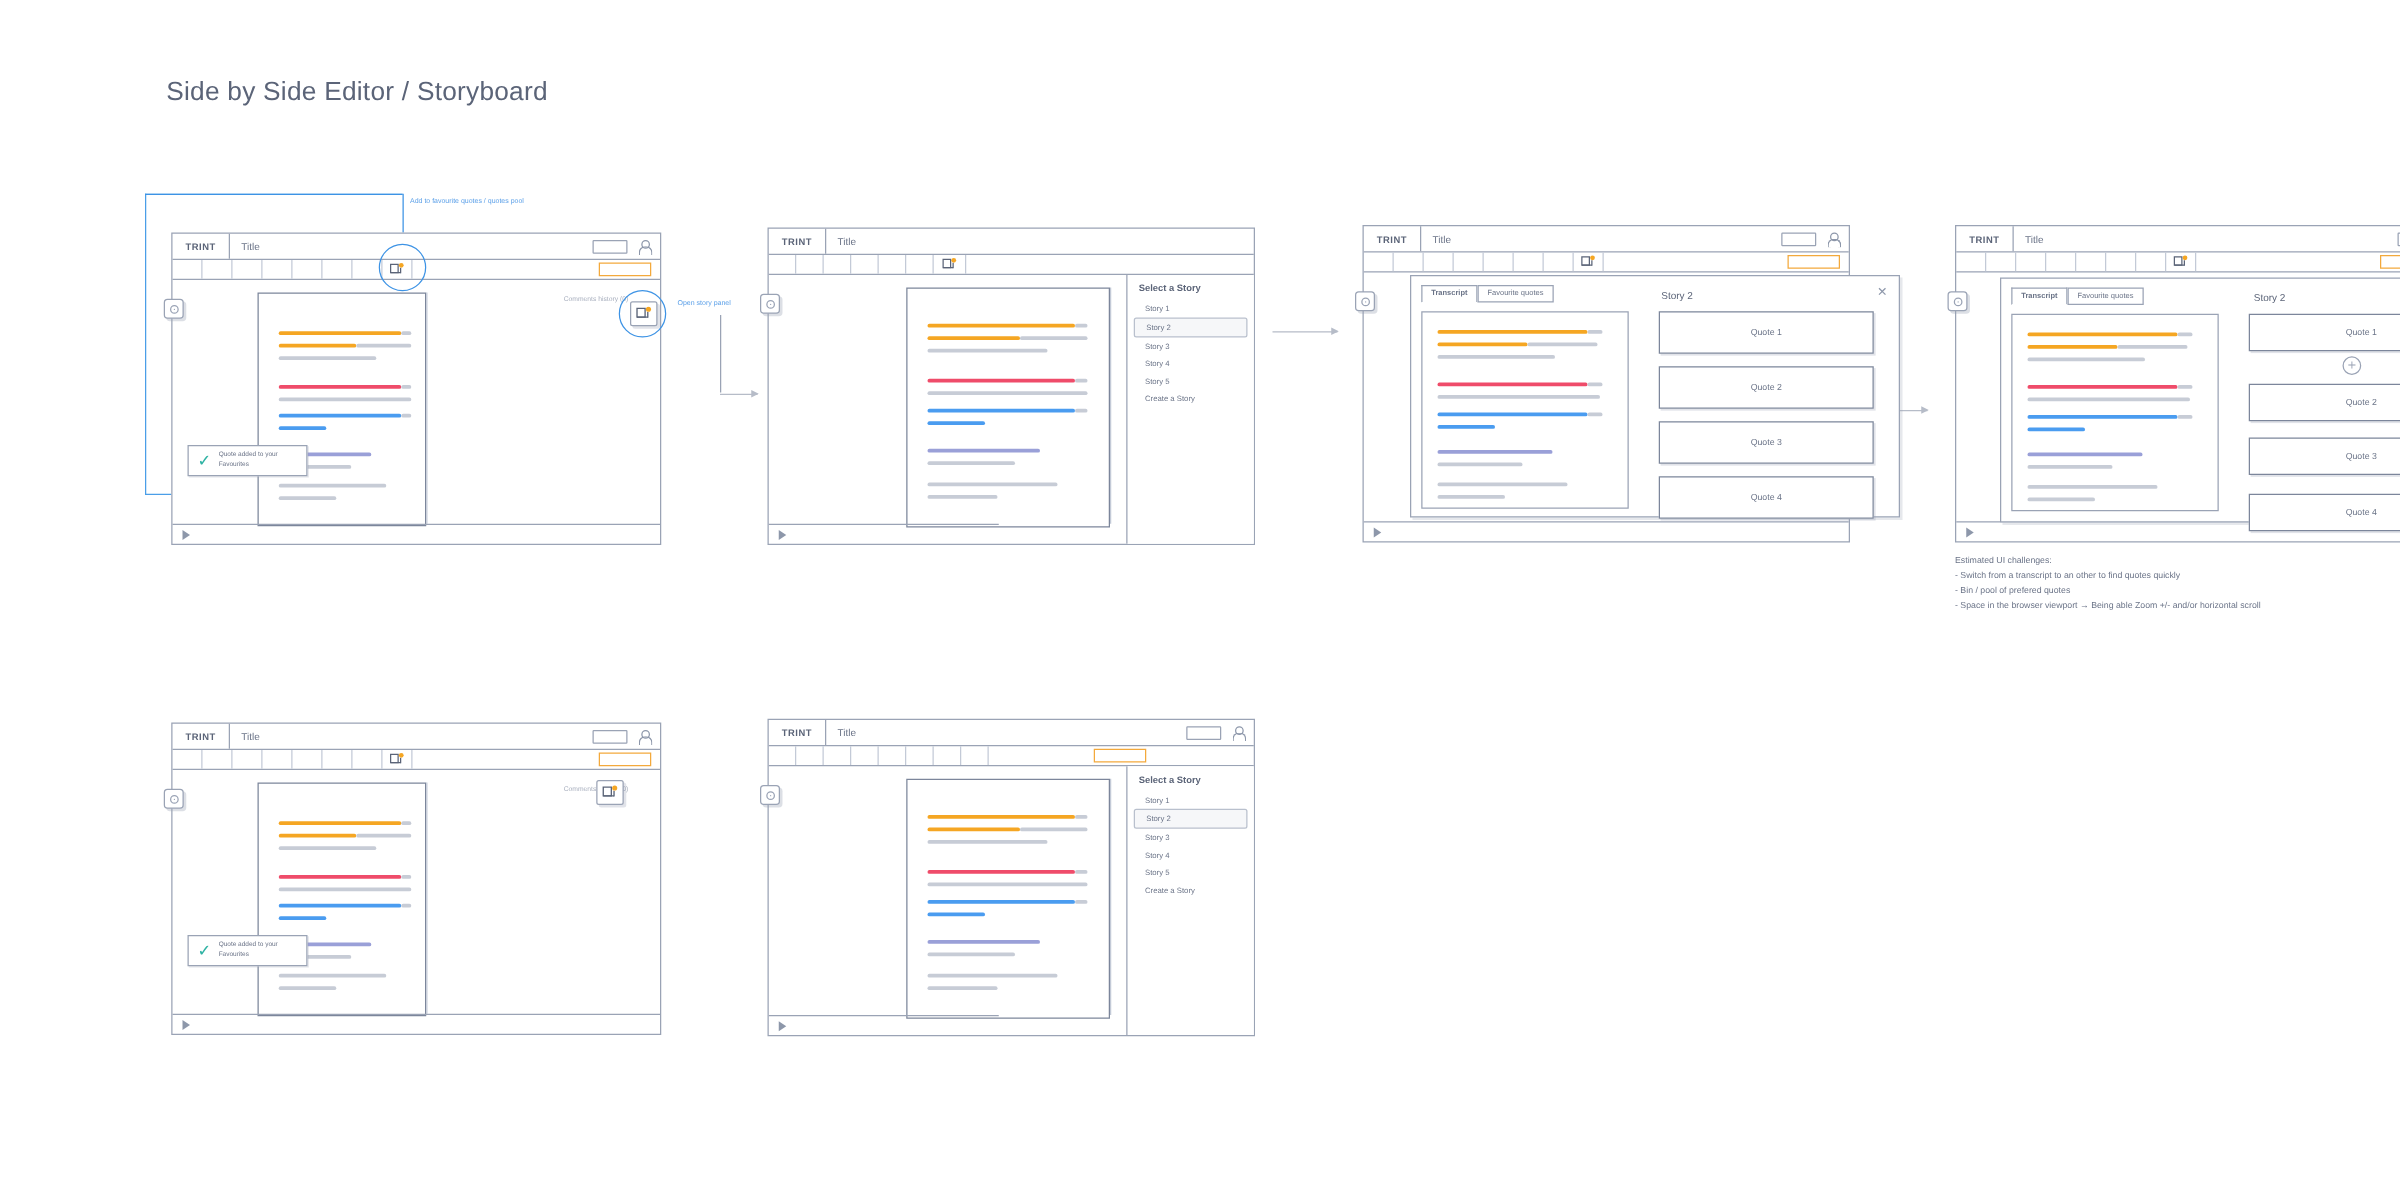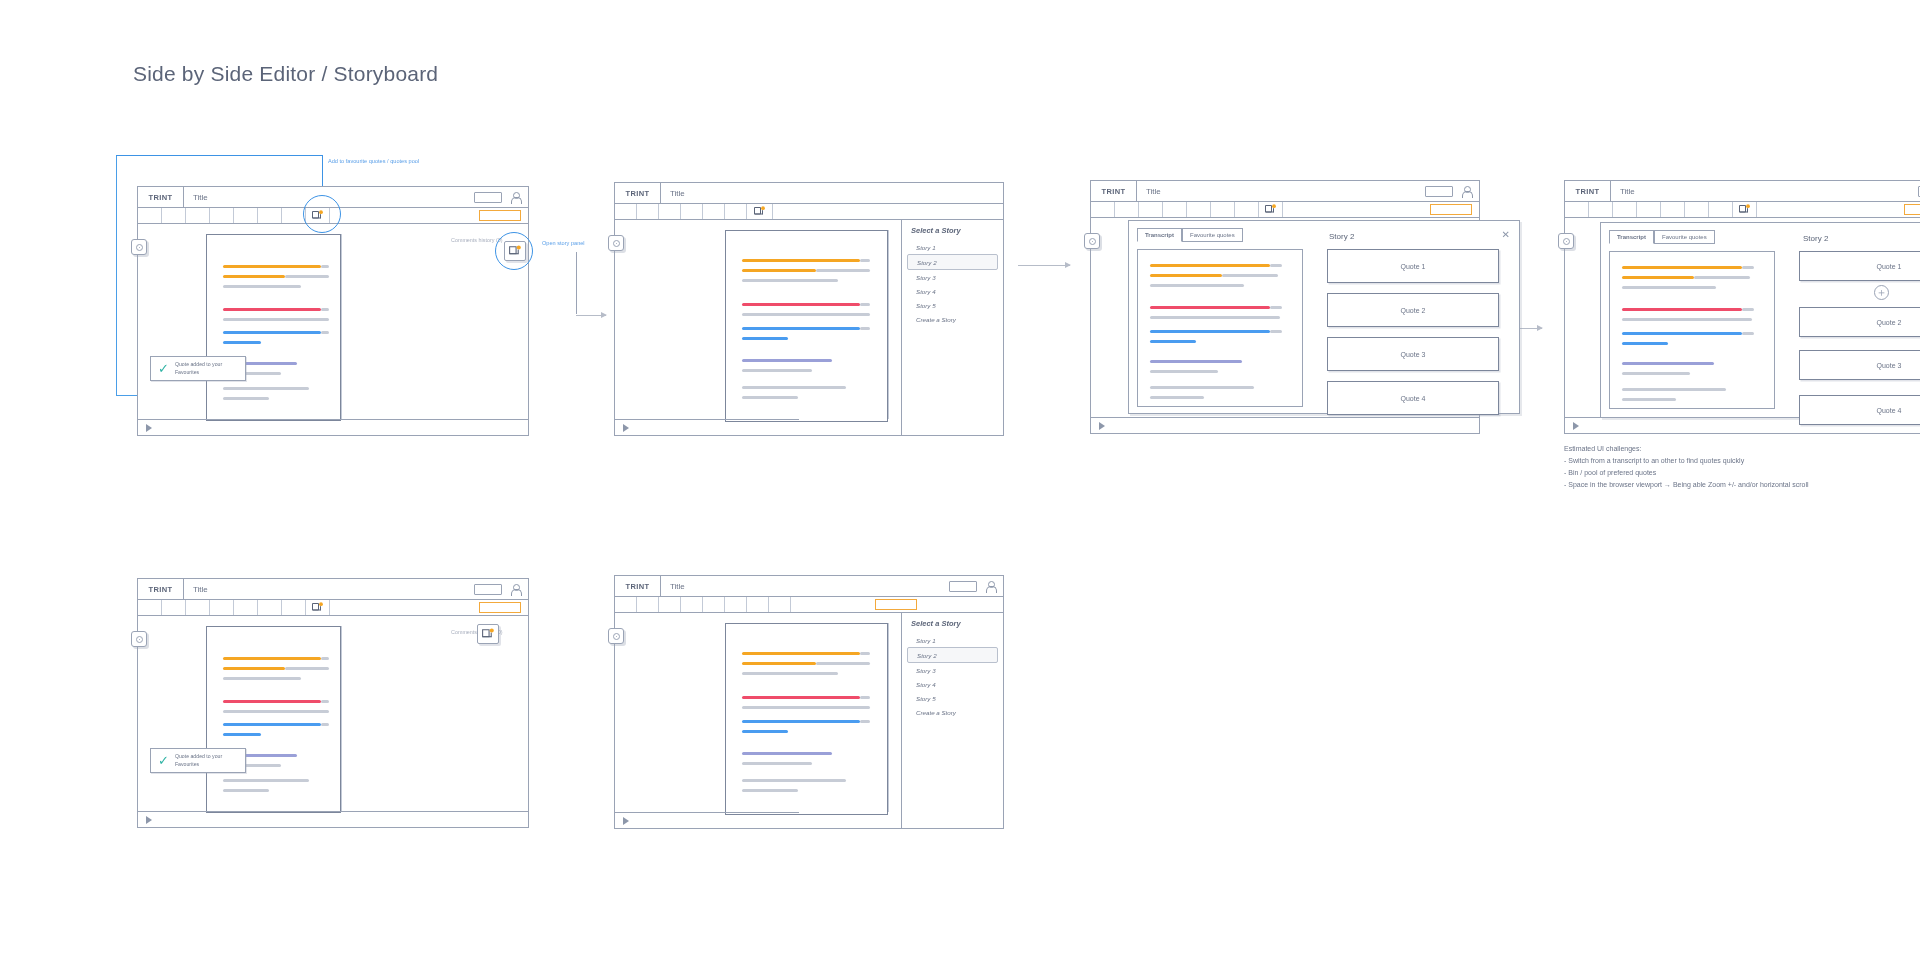--- a/index.html
+++ b/index.html
@@ -78,21 +78,21 @@
 
   
   .toast {
     position:absolute; border:1.3px solid #9aa3b5; background:#fff; display:flex; align-items:center;
     gap:6px; padding:4px 7px; box-shadow:1px 1px 0 rgba(154,163,181,.3);
   }
   .tick { color:#2fb3a4; font-size:13px; line-height:1; }
   .toast-txt { font-size:5.2px; line-height:1.45; color:#6b7488; }
 
   
-  .storypanel { position:absolute; top:37px; bottom:0; border-left:1px solid #9aa3b5; background:#fff;font-style:italic; }
+  .storypanel { position:absolute; top:37px; bottom:0; border-left:1px solid #9aa3b5; background:#fff; }
   .sp-title { font-size:7.5px; font-weight:bold; color:#5b6478; padding:6px 0 5px 9px; }
   .sp-item { font-size:6.2px; color:#6b7488; padding:3.5px 0 3.5px 9px; margin:0 5px; }
   .sp-item.sel { border:1px solid #b9c0cd; background:#f6f7f9; border-radius:2px; }
 
   
   .anno { position:absolute; font-size:5.6px; color:#5a9fe8; white-space:nowrap; }
   .bluebox { position:absolute; border:1.3px solid #4a9ee8; }
   .bluecircle { position:absolute; border:1.6px solid #3d93e5; border-radius:50%; }
   .bluelead { position:absolute; background:#3d93e5; }
 

